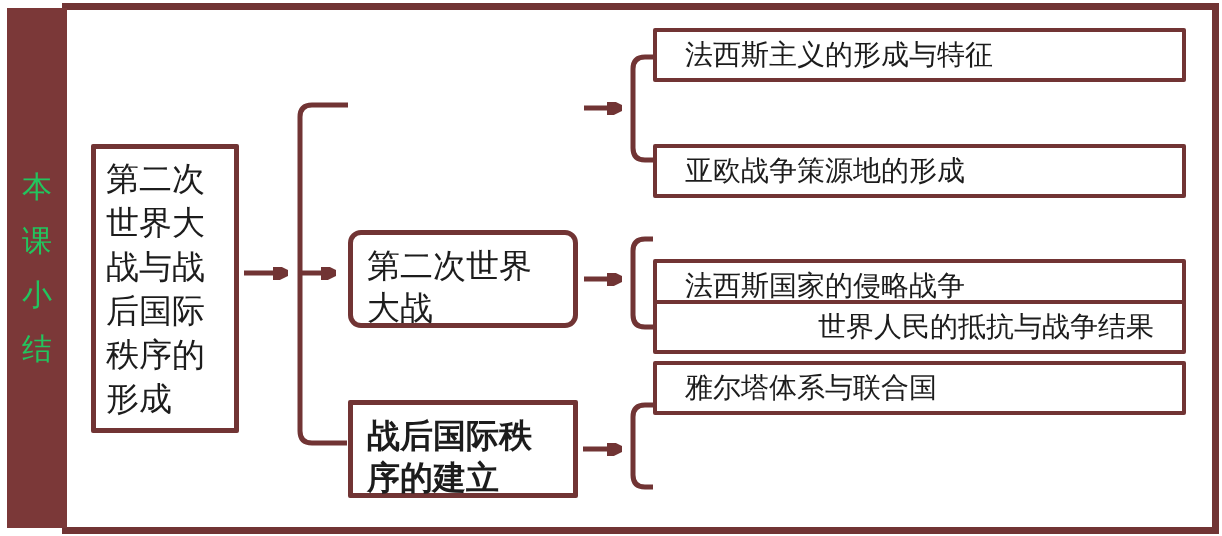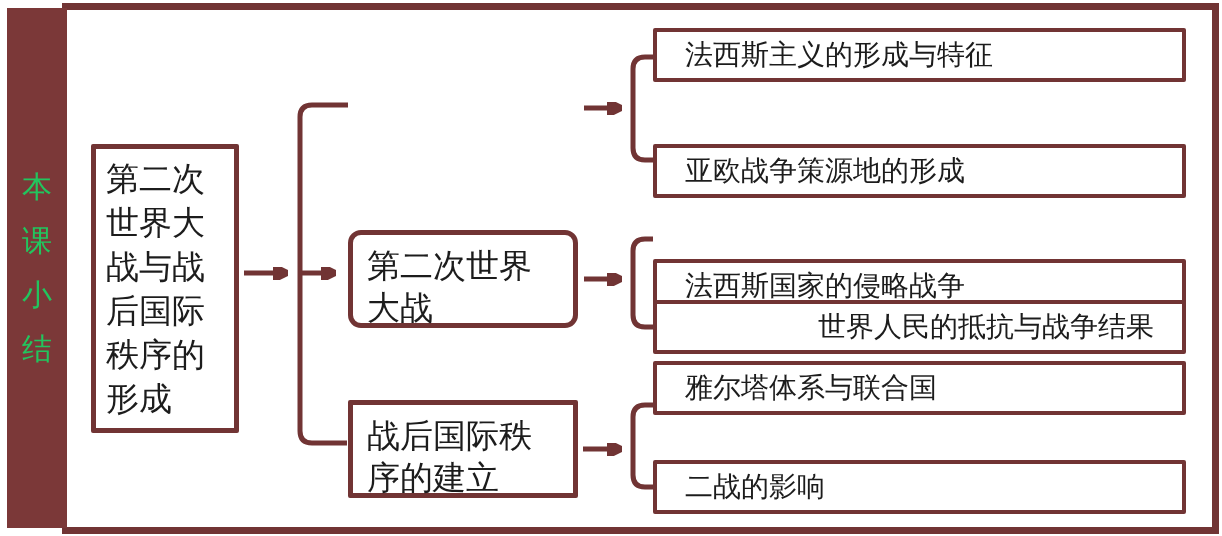--- a/index.html
+++ b/index.html
@@ -51,21 +51,21 @@
     padding:8px 10px 0 10px;
     font-size:33px;line-height:44px;
   }
   .branch-node{
     left:348px;width:230px;
     padding:4px 14px 0 14px;
     font-size:33px;line-height:42px;
   }
   .branch-1{top:22px;height:181px;}
   .branch-2{top:230px;height:98px;padding-top:10px;border-radius:13px;}
-  .branch-3{top:400px;height:98px;padding-top:10px;}
+  .branch-3{top:400px;height:98px;padding-top:10px;font-weight:bold;}
   .leaf-node{
     left:653px;width:533px;height:54px;
     border-width:4px;
     font-size:28px;
     display:flex;align-items:center;
     padding:0 28px;
     white-space:nowrap;
   }
   .leaf-1{top:28px;}
   .leaf-2{top:144px;}
@@ -134,17 +134,14 @@
   </div>
   <div class="node leaf-node leaf-3">
     <span>法西斯国家的侵略战争</span>
   </div>
   <div class="node leaf-node leaf-4">
     <span>世界人民的抵抗与战争结果</span>
   </div>
   <div class="node leaf-node leaf-5">
     <span>雅尔塔体系与联合国</span>
   </div>
-  <div class="node leaf-node leaf-6">
-    <span>二战的影响</span>
-  </div>
 
 </div>
 
 </body></html>

